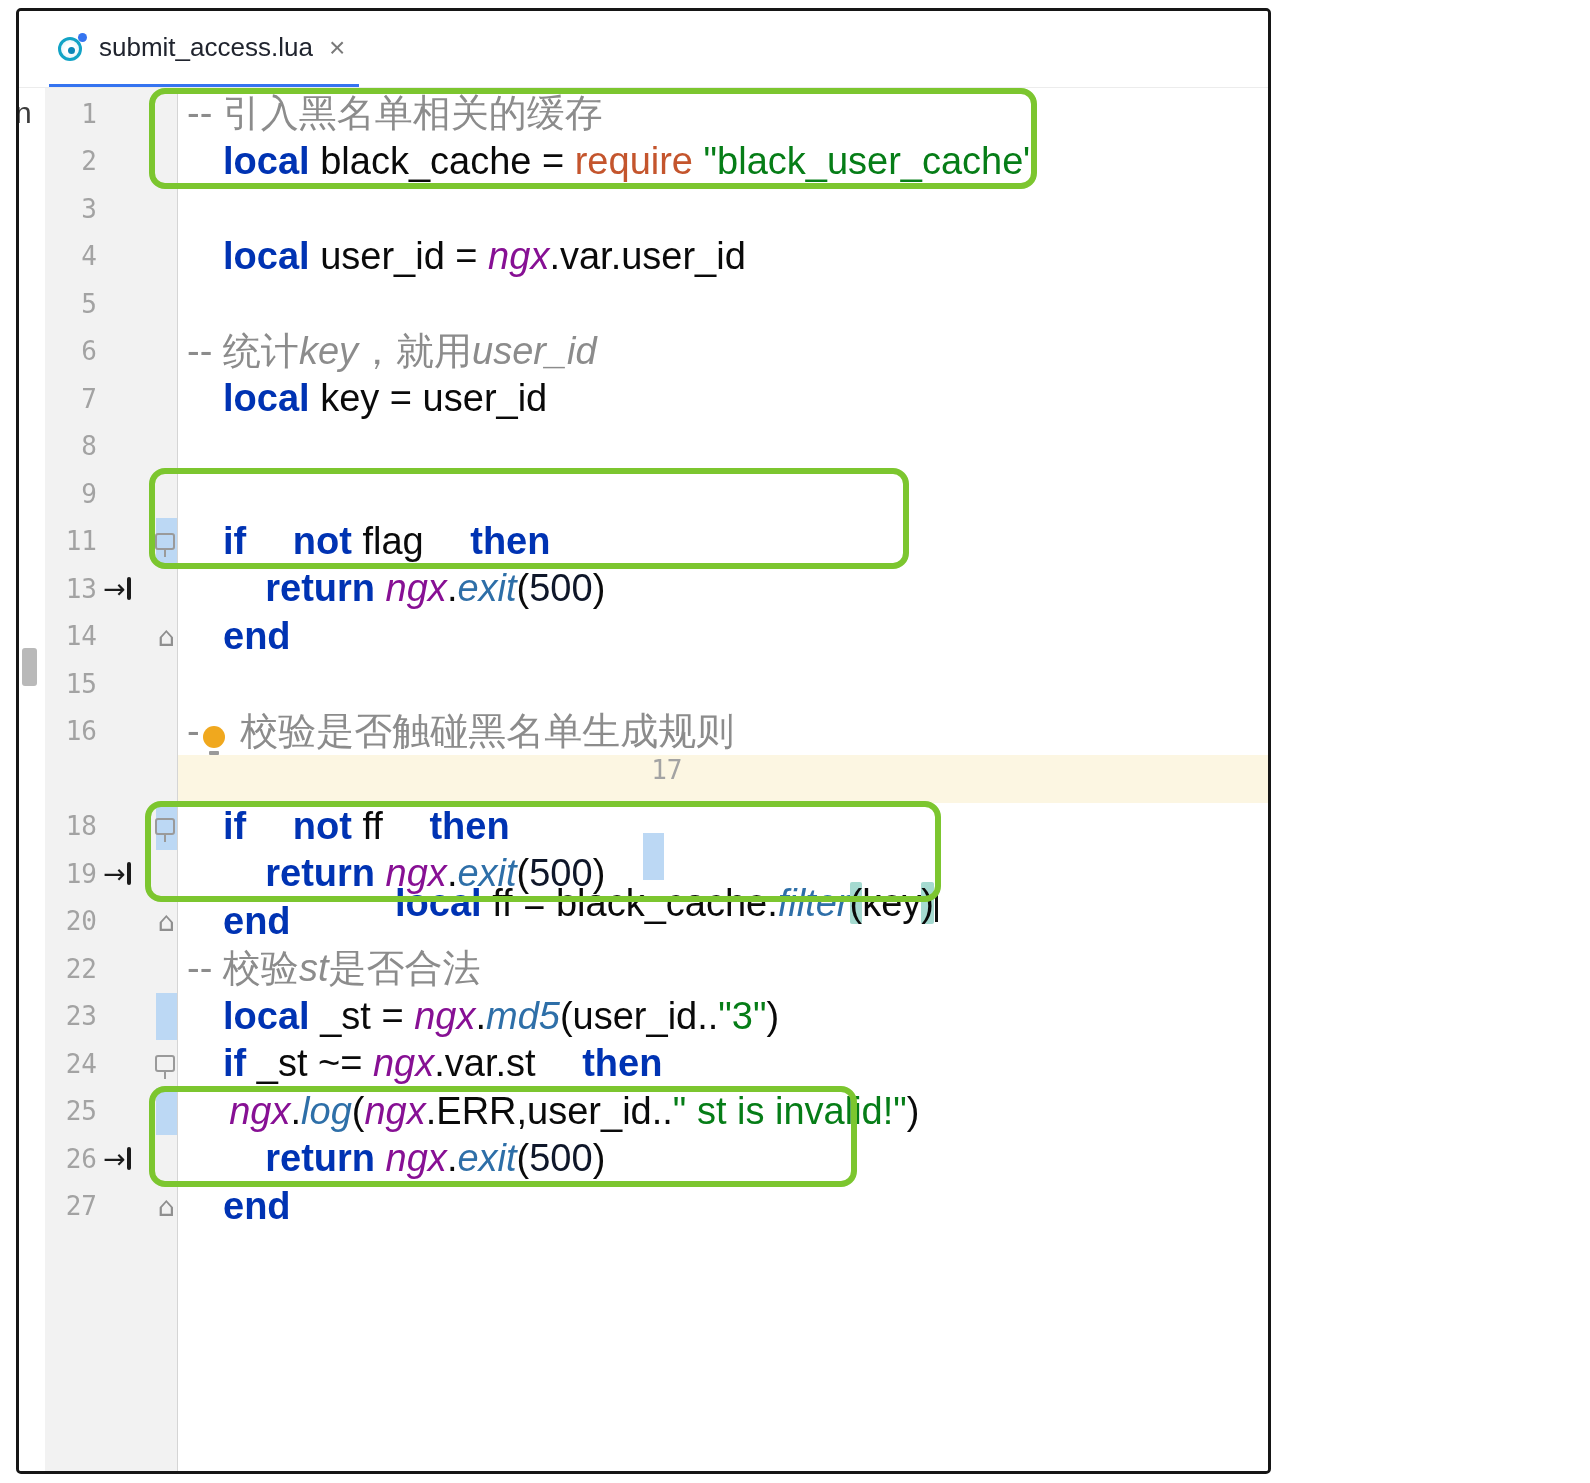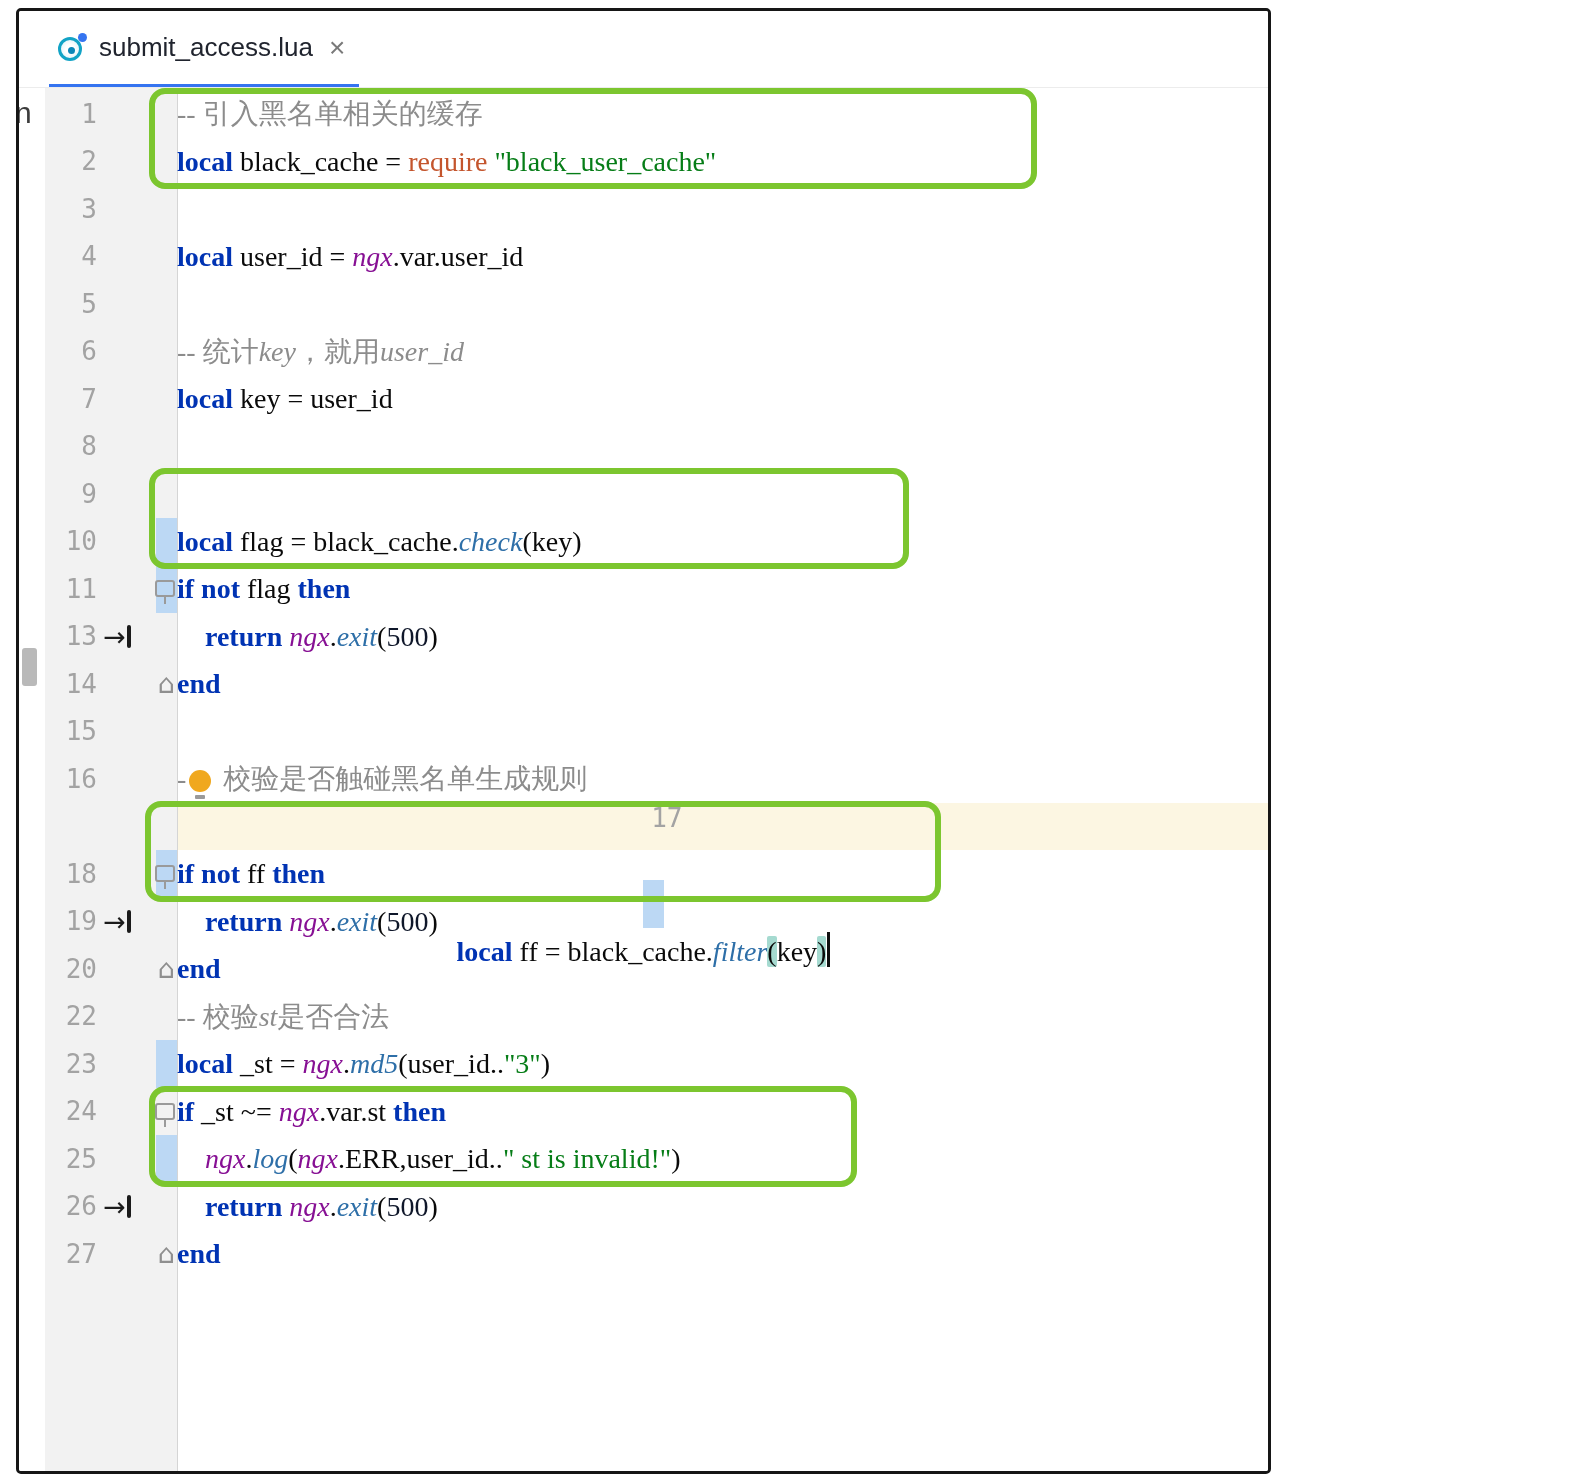--- a/index.html
+++ b/index.html
@@ -21,39 +21,39 @@
   .gutter-bg{position:absolute;left:26px;top:0;bottom:0;width:132px;background:#f2f2f2;border-right:1px solid #d5d5d5;box-sizing:content-box;}
   .leftover-n{position:absolute;left:-4px;top:8px;font-size:30px;color:#3c3c3c;z-index:4;}
   .panel-thumb{position:absolute;left:3px;top:560px;width:15px;height:38px;background:#b9b9b9;border-radius:3px;z-index:4;}
 
   .lines{position:absolute;left:0;top:2px;right:0;}
   .row{display:flex;align-items:center;height:47.5px;position:relative;}
   .row.current{background:linear-gradient(to right, transparent 159px, #fcf6e2 159px);flex-direction:column;}
   .ln{flex:0 0 auto;width:52px;margin-left:26px;text-align:right;font-family:"DejaVu Sans Mono",monospace;font-size:26px;color:#a3a3a3;}
   .zoneA{flex:0 0 auto;width:40px;height:100%;display:flex;align-items:center;justify-content:center;position:relative;}
   .zoneB{flex:0 0 auto;width:40px;height:100%;display:flex;align-items:center;justify-content:flex-end;position:relative;}
-  .code{flex:1;white-space:pre;font-family:Liberation Serif, serif;font-size:28px;line-height:47.5px;color:#0a0a0a;}
+  .code{flex:1;white-space:pre;font-family:Liberation Sans, sans-serif;font-size:38px;line-height:47.5px;color:#0a0a0a;padding-left:10px;}
 
   .vcs{position:absolute;right:0;top:0;bottom:0;width:21px;background:#bcd8f4;}
   .fold-s{position:relative;z-index:2;width:16px;height:13px;border:2px solid #9a9a9a;border-radius:3px;margin-right:2px;box-sizing:content-box;background:transparent;}
   .fold-s::after{content:"";position:absolute;left:7px;top:13px;width:2px;height:9px;background:#9a9a9a;}
   .fold-e{position:relative;z-index:2;font-family:"DejaVu Sans",sans-serif;font-size:27px;color:#8f8f8f;margin-right:2px;line-height:1;}
 
   .arrow{display:flex;align-items:center;color:#1b1b1b;}
   .arrow-glyph{font-family:"DejaVu Sans",sans-serif;font-size:27px;line-height:1;}
   .arrow-bar{width:4px;height:23px;background:#1b1b1b;border-radius:2px;margin-left:1px;}
 
   .bulb{display:inline-block;vertical-align:-4px;width:22px;height:22px;background:#f0a81e;border-radius:50%;position:relative;margin:0 5px 0 3px;}
   .bulb::after{content:"";position:absolute;left:6px;bottom:-7px;width:10px;height:4px;background:#9a9a9a;border-radius:1px;}
   .caret{display:inline-block;vertical-align:-6px;width:3px;height:35px;background:#101010;margin-left:1px;}
 
   .annot{position:absolute;border:6px solid #7cc62f;border-radius:16px;pointer-events:none;z-index:5;box-sizing:border-box;}
 
   
-  .c-kw{color:#0033b3;font-weight:600;}
+  .c-kw{color:#0033b3;font-weight:600;margin-left:36px;}
   .c-pl{color:#0a0a0a;}
   .c-str{color:#067d17;}
   .c-cmt{color:#8c8c8c;}
   .c-cmti{color:#8c8c8c;font-style:italic;}
   .c-ngx{color:#871094;font-style:italic;}
   .c-fn{color:#2e6fa8;font-style:italic;}
   .c-num{color:#0f172a;}
   .c-req{color:#c4552d;}
   .c-brace{color:#0a0a0a;background:#a5dad0;border-radius:2px;}
 </style>
@@ -127,28 +127,20 @@
             <span class="zoneA"></span>
             <span class="zoneB"></span>
             <span class="code"></span>
           </div>
           <div class="row">
             <span class="ln">9</span>
             <span class="zoneA"></span>
             <span class="zoneB"></span>
           </div>
           <div class="row">
-            <span class="ln">10</span>
-            <span class="zoneA"></span>
-            <span class="zoneB">
-              <span class="vcs"></span>
-            </span>
-            <span class="code"><span class="c-kw">local</span><span class="c-pl"> flag = black_cache.</span><span class="c-fn">check</span><span class="c-pl">(key)</span></span>
-          </div>
-          <div class="row">
             <span class="ln">11</span>
             <span class="zoneA"></span>
             <span class="zoneB">
               <span class="vcs"></span>
               <span class="fold-s"></span>
             </span>
             <span class="code"><span class="c-kw">if</span><span class="c-pl"> </span><span class="c-kw">not</span><span class="c-pl"> flag </span><span class="c-kw">then</span></span>
           </div>
           <div class="row">
             <span class="ln">13</span>

